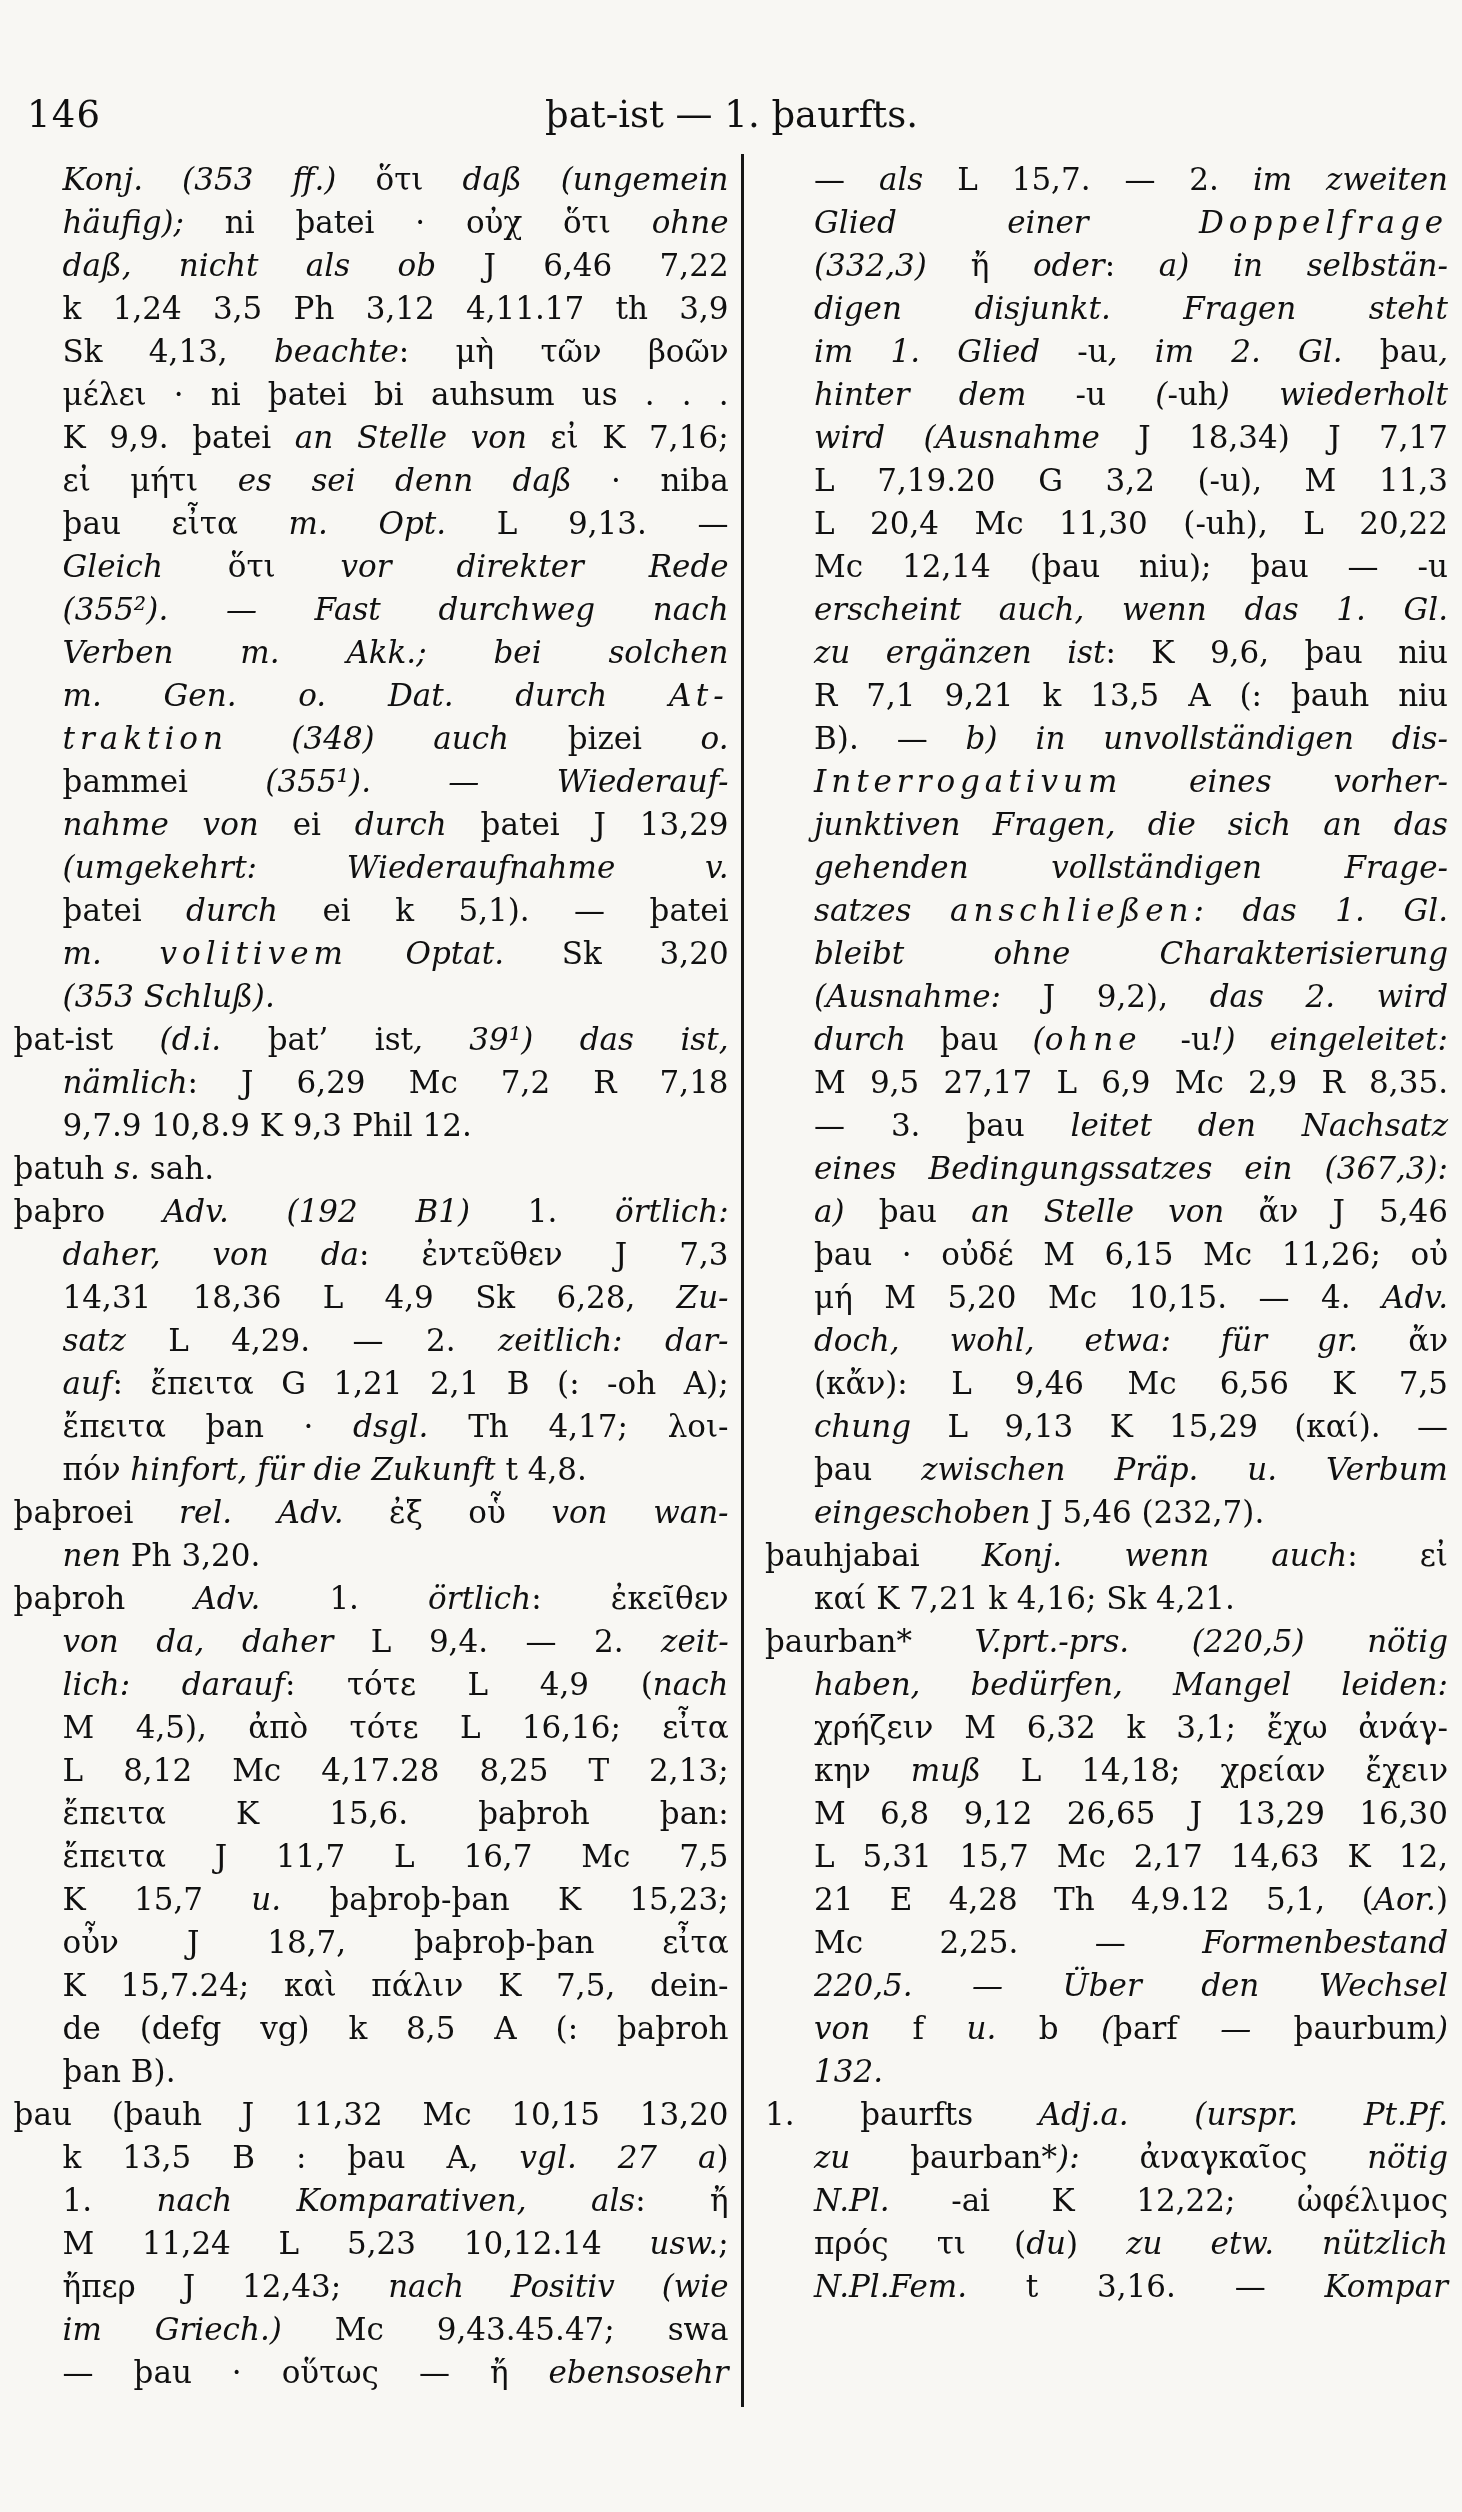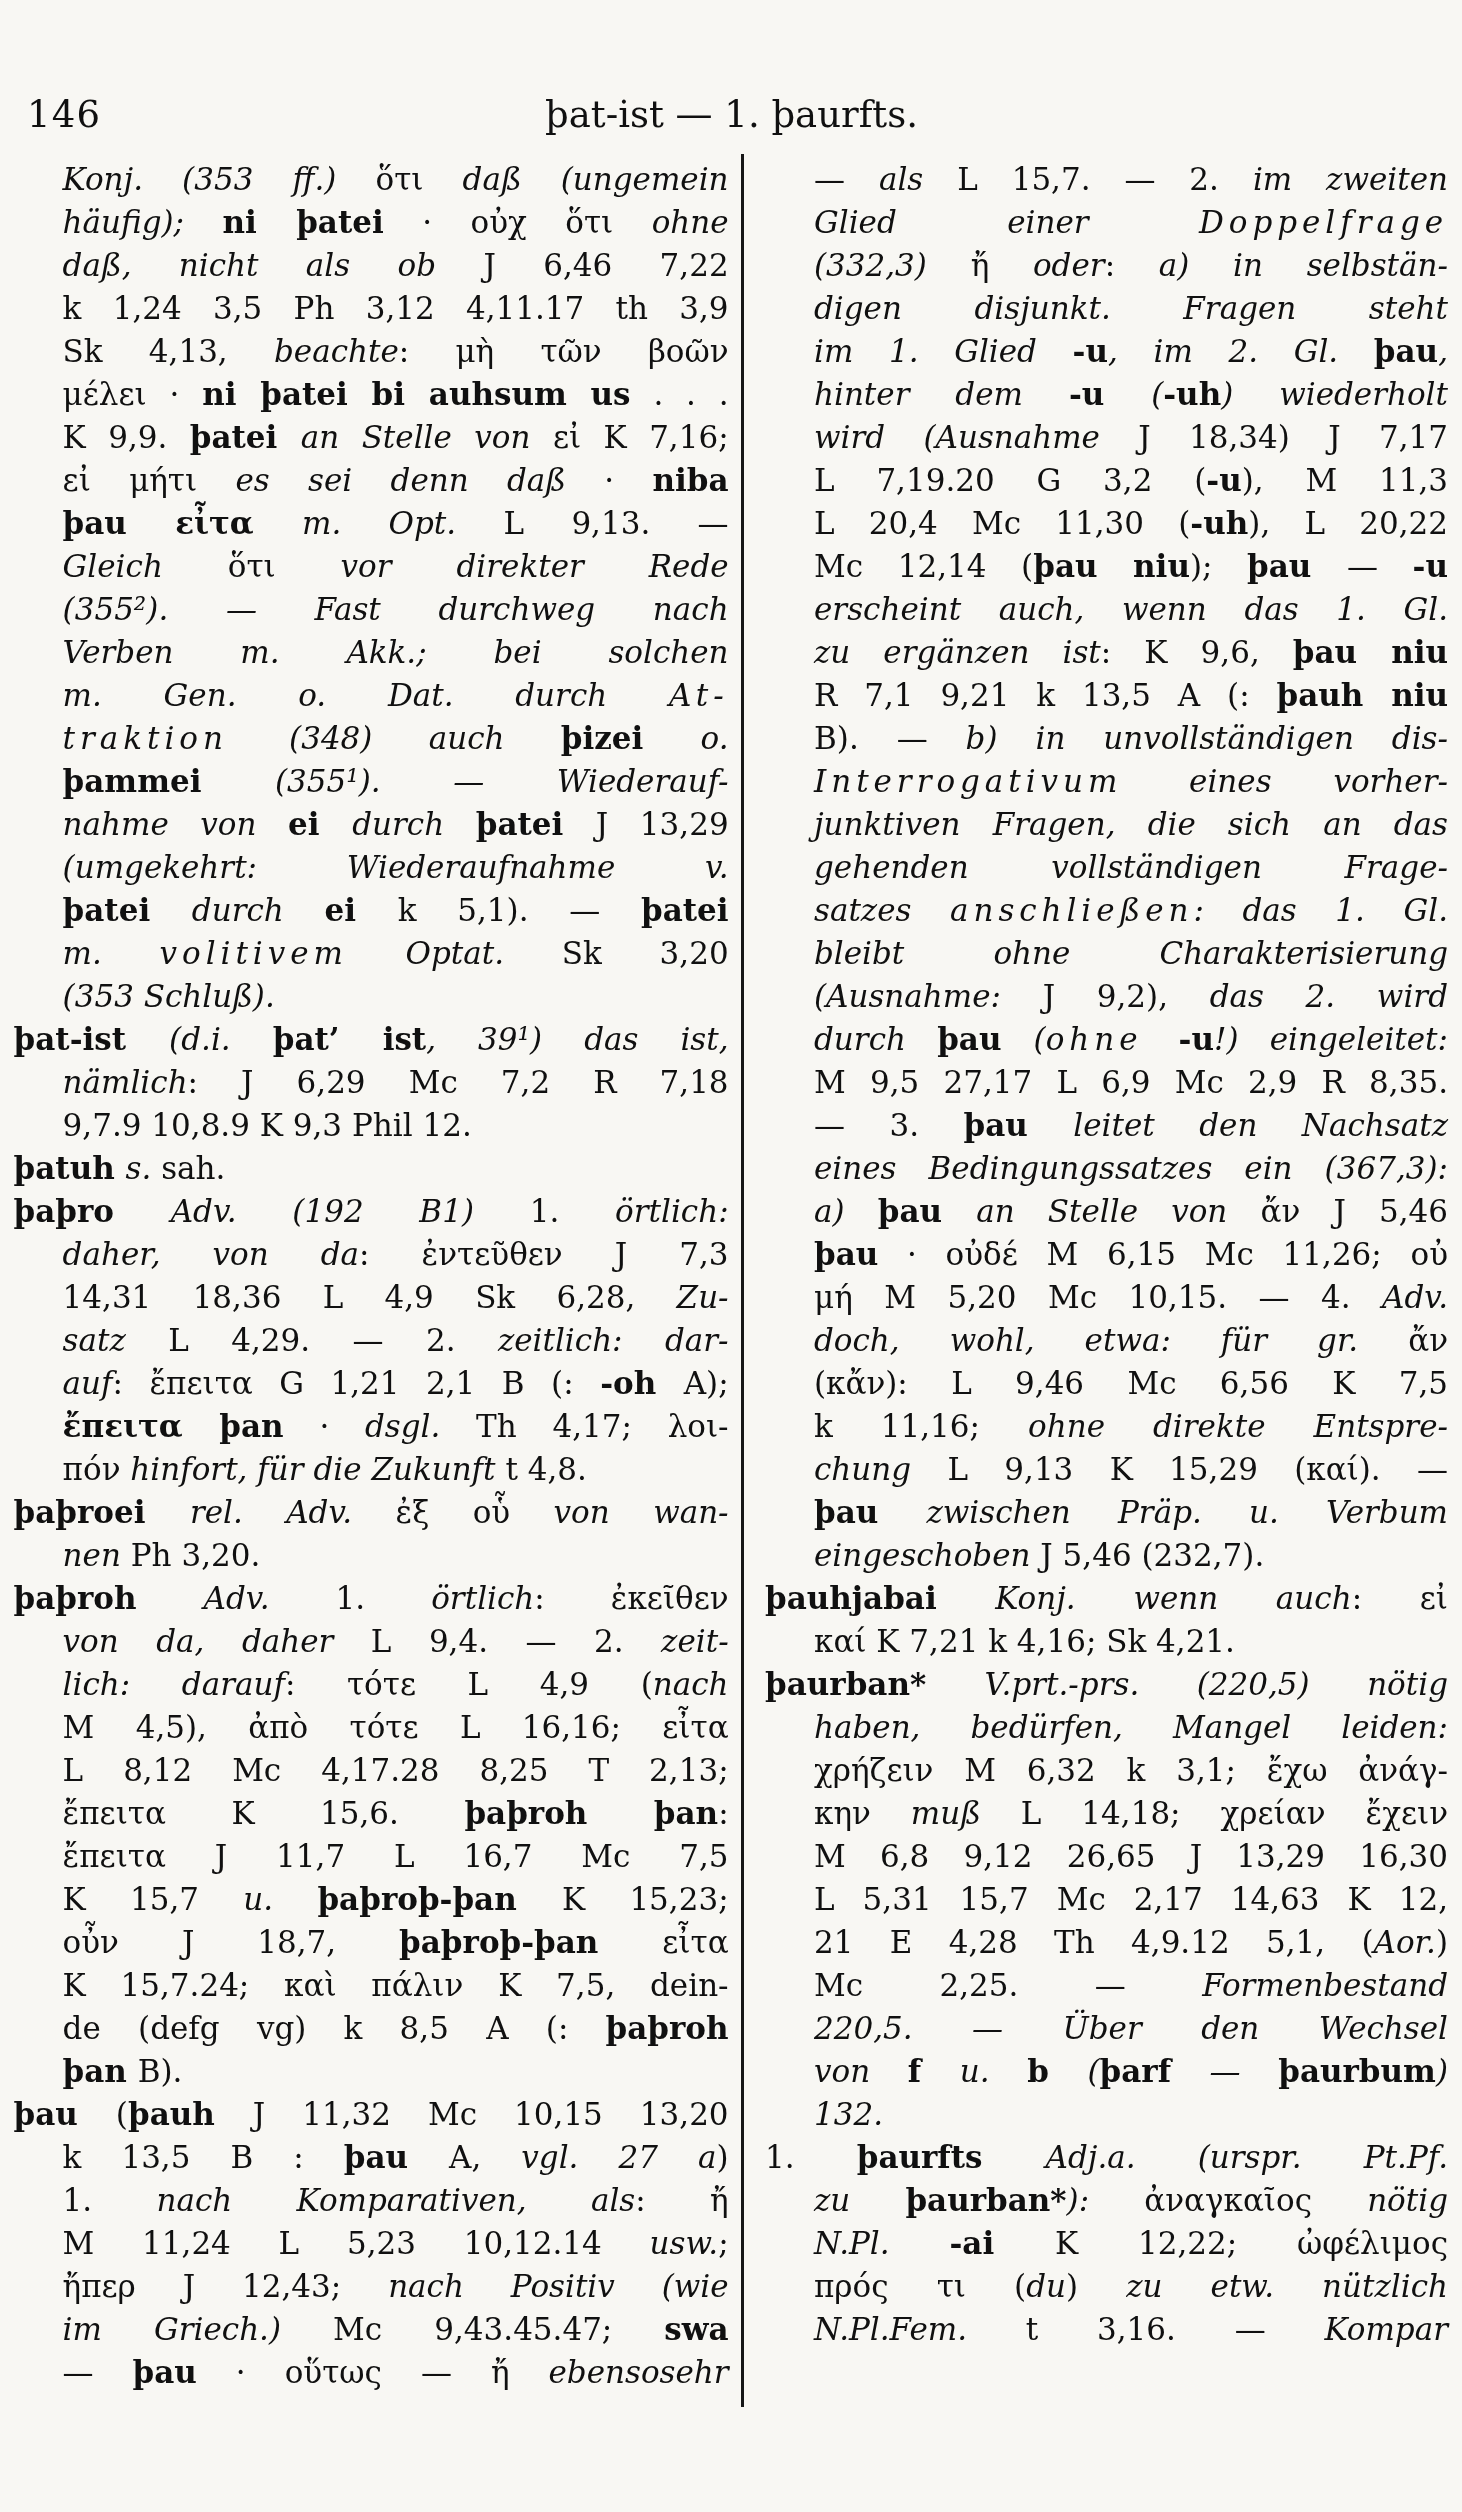--- a/index.html
+++ b/index.html
@@ -11,21 +11,21 @@
   .pagenum{position:absolute;left:27px;top:93px;font-size:37px;letter-spacing:1.2px}
   .runtitle{position:absolute;left:50%;top:93px;transform:translateX(-50%);font-size:37px;white-space:nowrap}
   .divider{position:absolute;left:741px;top:154px;width:2.5px;height:2253px;background:#161616}
   .col{position:absolute;top:158px;font-size:31px;line-height:43px}
   .col-left{left:13.6px;width:715px}
   .col-right{left:765px;width:683px}
   .line{height:43px;text-align:justify;text-align-last:justify;white-space:nowrap}
   .line.cont{padding-left:49px}
   .line.nojust{text-align-last:auto}
   .it{font-style:italic}
-  .bd{font-weight:bold}
+  .bd{font-weight:normal}
   .gk{font-style:normal}
   .itsp{font-style:italic;letter-spacing:.16em}
   .rm{font-style:normal}
 </style>
 </head>
 <body>
 
 <div>
   <div class="pagenum">146</div>
   <div class="runtitle">þat-ist — 1. þaurfts.</div>
@@ -107,21 +107,20 @@
       <div class="line cont"><span class="it">(Ausnahme: </span><span class="rm">J 9,2), </span><span class="it">das 2. wird</span></div>
       <div class="line cont"><span class="it">durch </span><span class="bd">þau </span><span class="it">(</span><span class="itsp">ohne </span><span class="bd">-u</span><span class="it">!) eingeleitet:</span></div>
       <div class="line cont"><span class="rm">M 9,5 27,17 L 6,9 Mc 2,9 R 8,35.</span></div>
       <div class="line cont"><span class="rm">— 3. </span><span class="bd">þau </span><span class="it">leitet den Nachsatz</span></div>
       <div class="line cont"><span class="it">eines Bedingungssatzes ein (367,3):</span></div>
       <div class="line cont"><span class="it">a) </span><span class="bd">þau </span><span class="it">an Stelle von </span><span class="gk">ἄν </span><span class="rm">J 5,46</span></div>
       <div class="line cont"><span class="bd">þau</span><span class="rm"> · </span><span class="gk">οὐδέ </span><span class="rm">M 6,15 Mc 11,26; </span><span class="gk">οὐ</span></div>
       <div class="line cont"><span class="gk">μή </span><span class="rm">M 5,20 Mc 10,15. — 4. </span><span class="it">Adv.</span></div>
       <div class="line cont"><span class="it">doch, wohl, etwa: für gr. </span><span class="gk">ἄν</span></div>
       <div class="line cont"><span class="rm">(</span><span class="gk">κἄν</span><span class="rm">): L 9,46 Mc 6,56 K 7,5</span></div>
-      <div class="line cont"><span class="rm">k 11,16; </span><span class="it">ohne direkte Entspre-</span></div>
       <div class="line cont"><span class="it">chung </span><span class="rm">L 9,13 K 15,29 (</span><span class="gk">καί</span><span class="rm">). —</span></div>
       <div class="line cont"><span class="bd">þau </span><span class="it">zwischen Präp. u. Verbum</span></div>
       <div class="line cont nojust"><span class="it">eingeschoben </span><span class="rm">J 5,46 (232,7).</span></div>
       <div class="line head"><span class="bd">þauhjabai </span><span class="it">Konj. wenn auch</span><span class="rm">: </span><span class="gk">εἰ</span></div>
       <div class="line cont nojust"><span class="gk">καί </span><span class="rm">K 7,21 k 4,16; Sk 4,21.</span></div>
       <div class="line head"><span class="bd">þaurban* </span><span class="it">V.prt.-prs. (220,5) nötig</span></div>
       <div class="line cont"><span class="it">haben, bedürfen, Mangel leiden:</span></div>
       <div class="line cont"><span class="gk">χρήζειν </span><span class="rm">M 6,32 k 3,1; </span><span class="gk">ἔχω ἀνάγ-</span></div>
       <div class="line cont"><span class="gk">κην </span><span class="it">muß </span><span class="rm">L 14,18; </span><span class="gk">χρείαν ἔχειν</span></div>
       <div class="line cont"><span class="rm">M 6,8 9,12 26,65 J 13,29 16,30</span></div>

